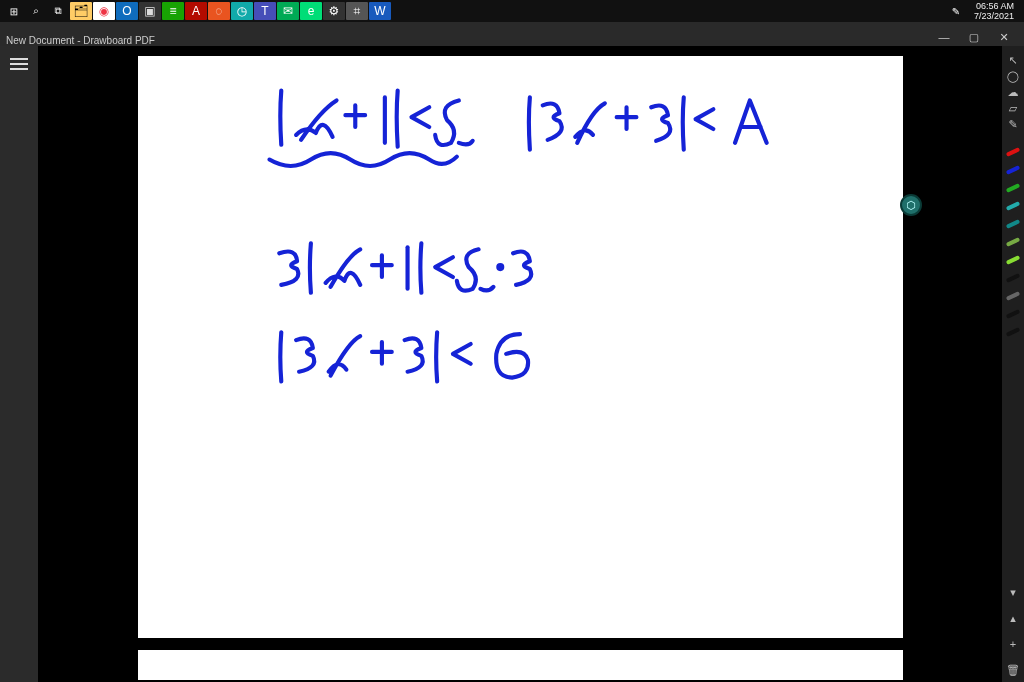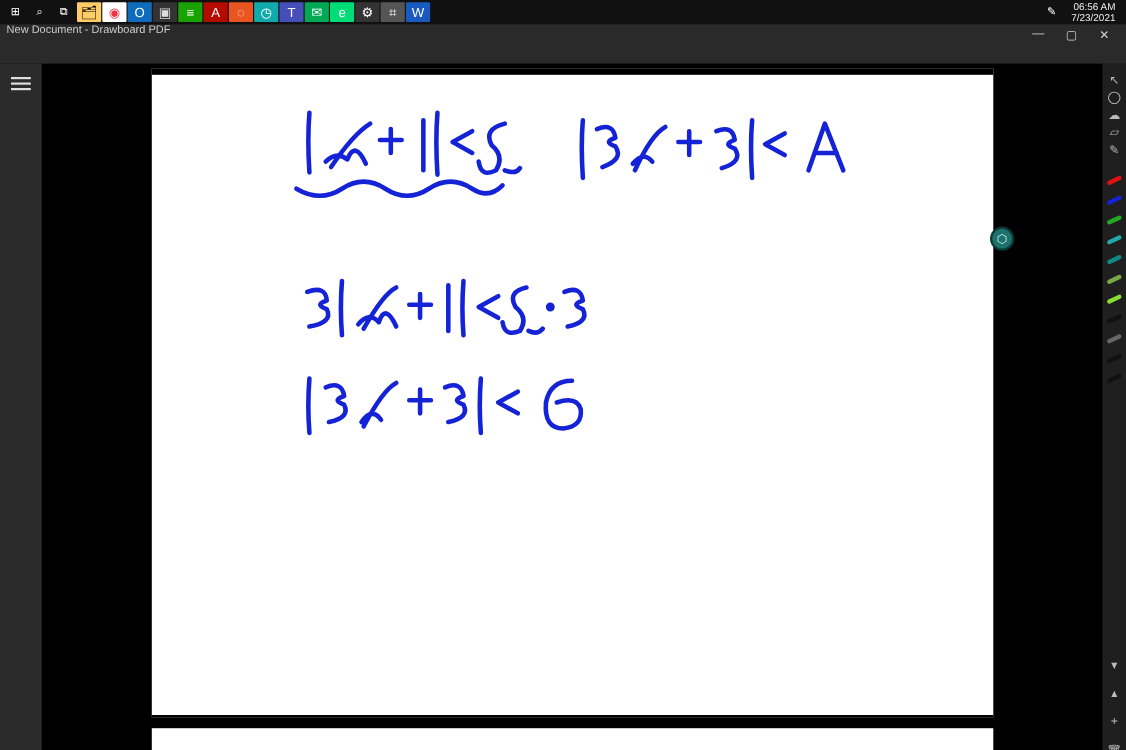--- a/index.html
+++ b/index.html
@@ -34,23 +34,23 @@
     border-radius: 1px;
   }
   .taskbar-right {
     margin-left: auto;
     display: flex; align-items: center; gap: 8px;
     padding-right: 6px;
   }
   .clock { text-align: right; line-height: 10px; font-size: 9px; }
   
   .app-titlebar {
-    height: 36px;
+    height: 24px;
     background: #2a2a2a;
-    display: flex; align-items: flex-start;
+    display: flex; align-items: flex-end;
     color: #ccc;
     font-size: 10px;
     padding: 0 6px;
   }
   .app-titlebar .right-controls {
     margin-left: auto; display: flex; gap: 2px;
   }
   .win-btn {
     width: 28px; height: 18px;
     display: flex; align-items: center; justify-content: center;

